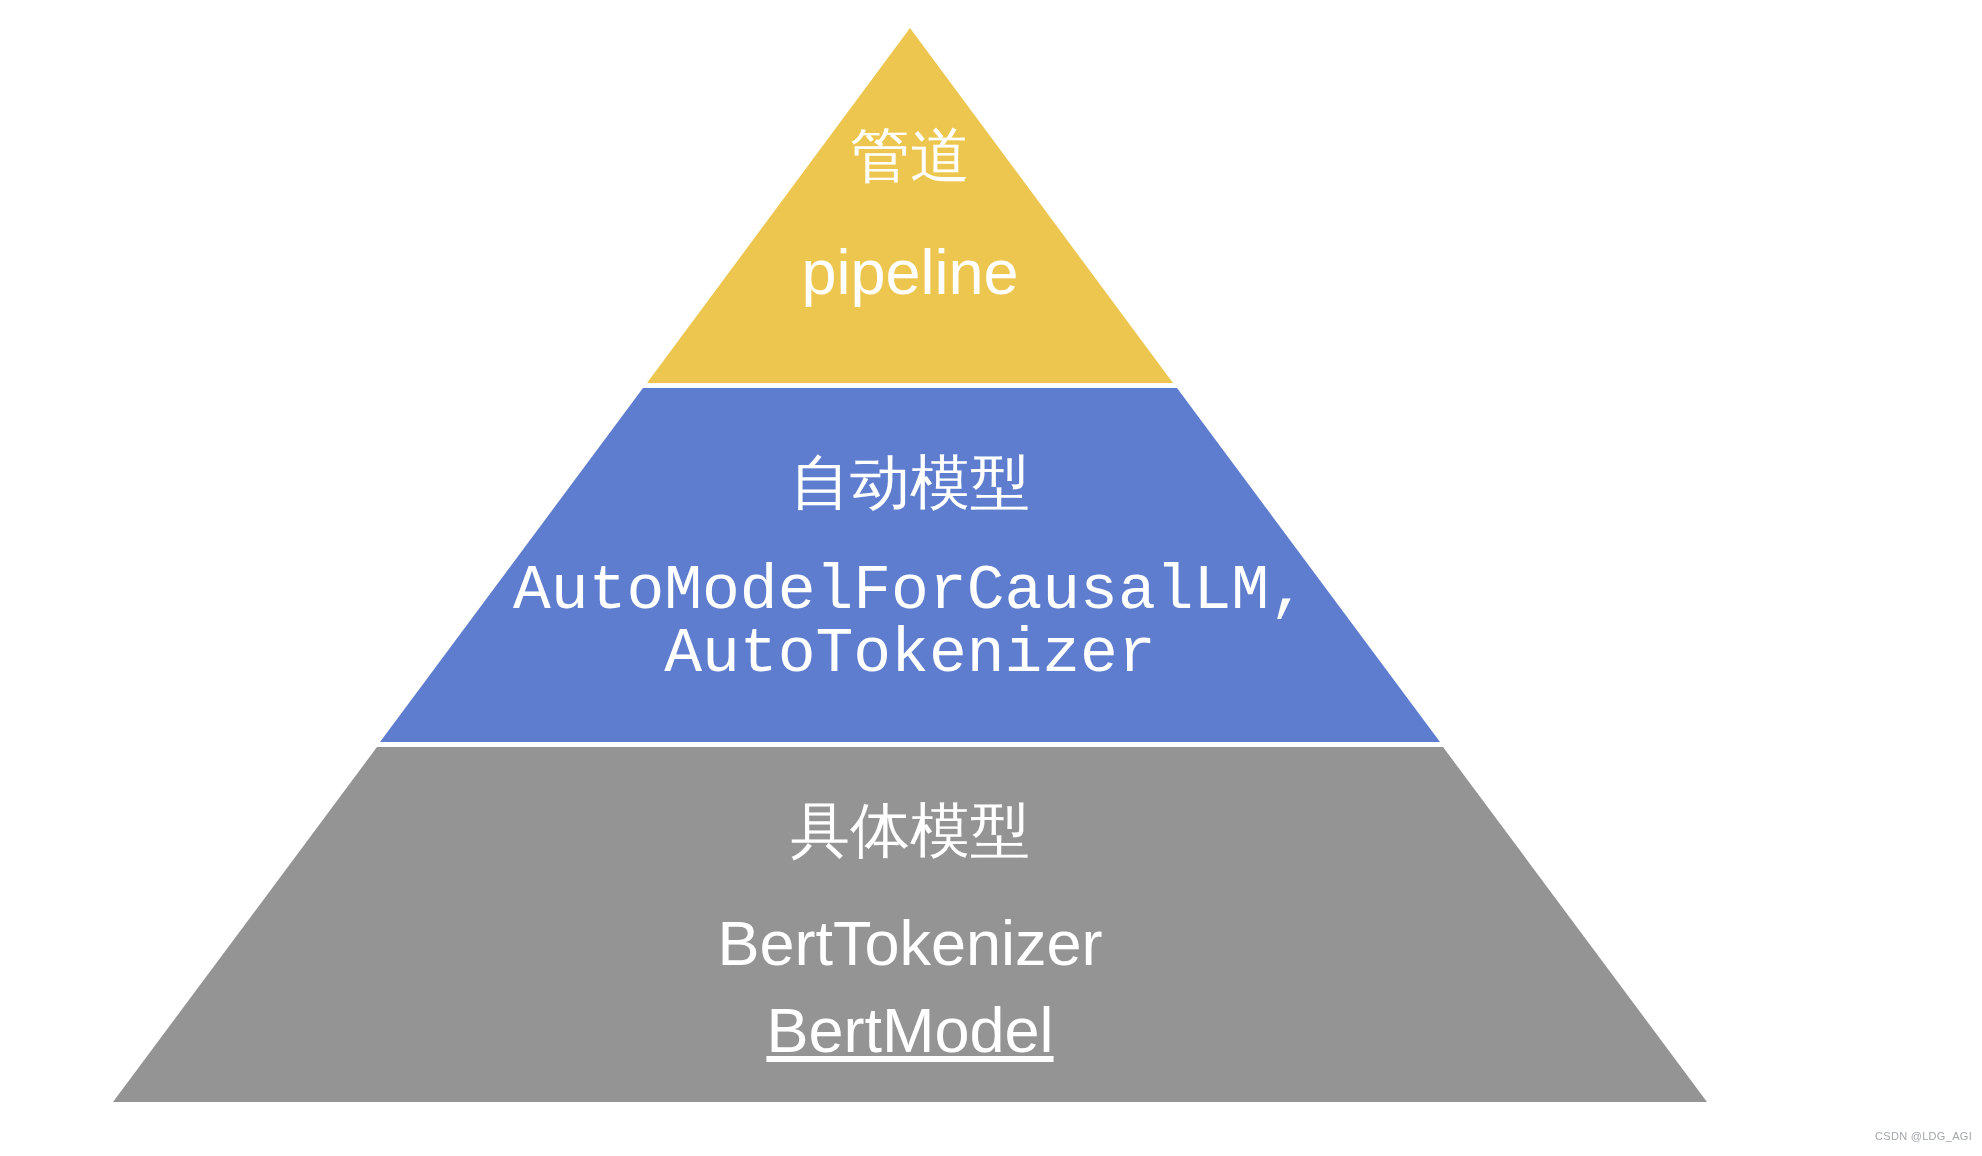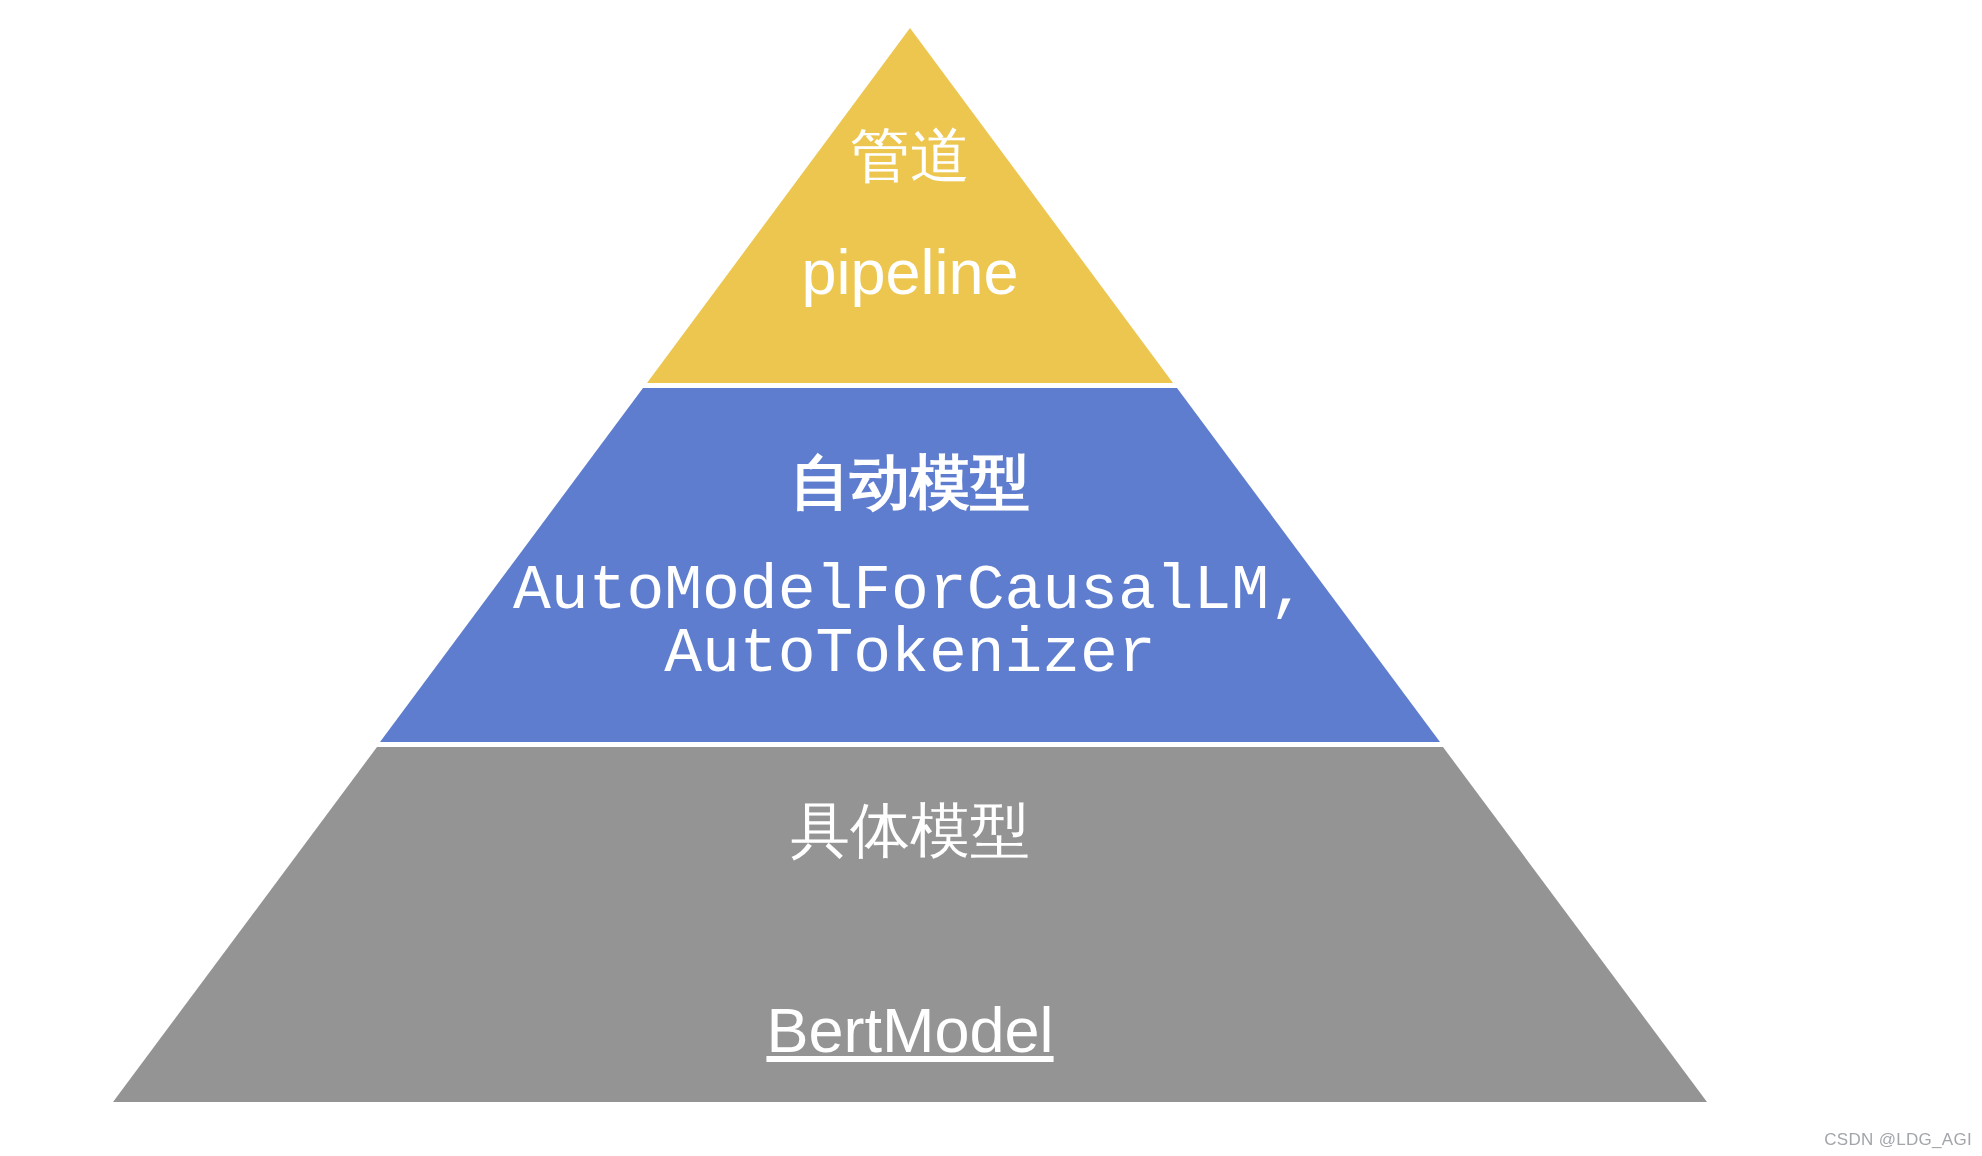--- a/index.html
+++ b/index.html
@@ -40,43 +40,44 @@
     font-size: 63px;
     font-weight: 400;
   }
   .two-line {
     line-height: 63px;
   }
   .watermark {
     position: absolute;
     right: 10px;
     top: 1130px;
-    font-size: 17px;
+    font-size: 11px;
     letter-spacing: 0.3px;
     color: #a2a5aa;
   }
 </style>
 </head>
 <body>
 
 <div class="canvas">
 
   <svg class="pyramid-svg" viewBox="0 0 1982 1156" xmlns="http://www.w3.org/2000/svg">
     <polygon points="910,28 1173,383 647,383" fill="#ecc64e"></polygon>
     <polygon points="643,388 1177,388 1440,742 380,742" fill="#5e7dce"></polygon>
     <polygon points="377,747 1443,747 1707,1102 113,1102" fill="#949494"></polygon>
   </svg>
 
   <div class="tier-text cjk-heading" style="top:125px;">管道</div>
   <div class="tier-text latin-line" style="top:241px;">pipeline</div>
 
-  <div class="tier-text cjk-heading" style="top:452px;font-weight:bold;">自动模型</div>
+  <div class="tier-text cjk-heading" style="top:452px;">自动模型</div>
   <div class="tier-text latin-line two-line" style="top:560px;font-family:Liberation Mono, monospace;">
     <div>AutoModelForCausalLM,</div>
     <div>AutoTokenizer</div>
   </div>
 
   <div class="tier-text cjk-heading" style="top:800px;">具体模型</div>
+  <div class="tier-text latin-line" style="top:912px;">BertTokenizer</div>
   <div class="tier-text latin-line" style="top:999px;text-decoration:underline;">BertModel</div>
 
   <div class="watermark">CSDN @LDG_AGI</div>
 
 </div>
 
 </body></html>

